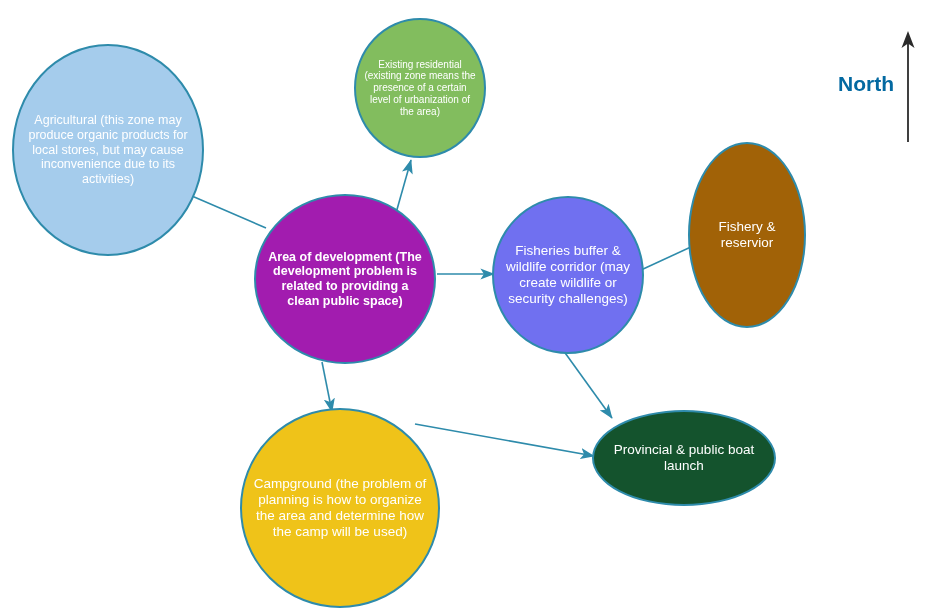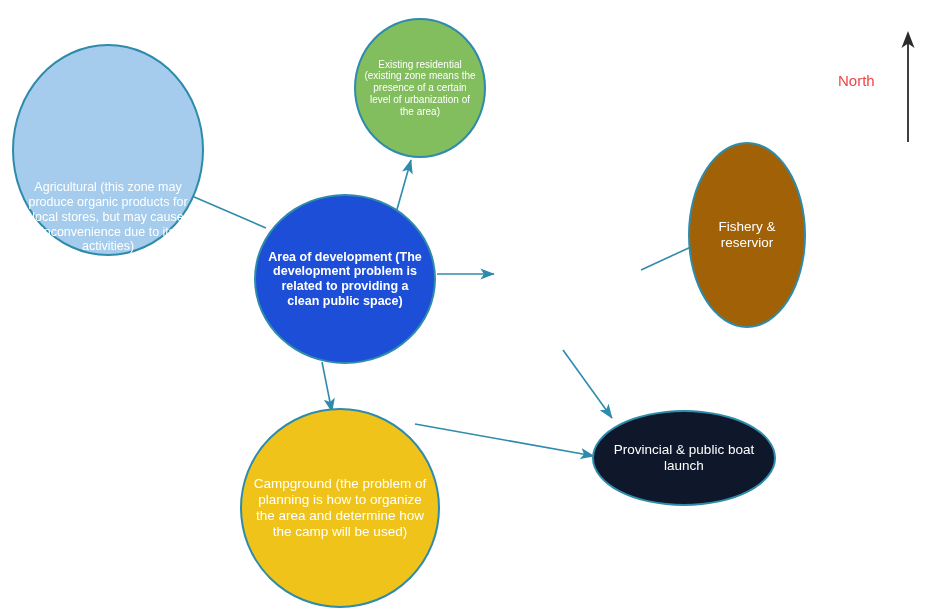--- a/index.html
+++ b/index.html
@@ -35,35 +35,36 @@
     border: 2px solid #2E8BAB;
     text-align: center;
     color: #ffffff;
     line-height: 1.18;
     padding: 0 8px;
   }
   .node .node-label {
     display: block;
     width: 100%;
   }
-  .node-agricultural   { background: #A5CCEC; font-size: 12.5px; align-items: flex-end; }
+  .node-agricultural   { background: #A5CCEC; font-size: 12.5px; }
   .node-residential    { background: #82BD5E; font-size: 10px; }
-  .node-development    { background: #1d4ed8; font-size: 12.5px; font-weight: bold; }
+  .node-development    { background: #a21caf; font-size: 12.5px; font-weight: bold; }
   .node-fisheries      { background: #7070F0; font-size: 13.5px; }
   .node-campground     { background: #EFC319; font-size: 13.5px; }
   .node-fishery        { background: #a16207; font-size: 13.5px; }
-  .node-boatlaunch     { background: #0f172a; font-size: 13.5px; }
+  .node-boatlaunch     { background: #14532d; font-size: 13.5px; }
   #compass-label {
     position: absolute;
     left: 838px;
     top: 72px;
-    font-size: 15px;
-    color: #ef4444;
+    font-size: 21px;
+    color: #0369a1;
     font-family: "Liberation Sans", sans-serif;
     white-space: nowrap;
+    font-weight: bold;
   }
 </style>
 </head>
 <body>
 
 <div id="canvas">
 
   <svg id="edge-layer" viewBox="0 0 937 611" width="937" height="611" xmlns="http://www.w3.org/2000/svg">
     <defs>
       <marker id="arrowhead" markerWidth="9" markerHeight="7" refX="8.5" refY="3.5" orient="auto" markerUnits="strokeWidth">
@@ -96,20 +97,23 @@
   </div>
 
   <div class="node node-residential" style="left:354px; top:18px; width:132px; height:140px;">
     <span class="node-label">Existing residential (existing zone means the presence of a certain level of urbanization of the area)</span>
   </div>
 
   <div class="node node-development" style="left:254px; top:194px; width:182px; height:170px;">
     <span class="node-label">Area of development (The development problem is related to providing a clean public space)</span>
   </div>
 
+  <div class="node node-fisheries" style="left:492px; top:196px; width:152px; height:158px;">
+    <span class="node-label">Fisheries buffer &amp; wildlife corridor (may create wildlife or security challenges)</span>
+  </div>
 
   <div class="node node-fishery" style="left:688px; top:142px; width:118px; height:186px;">
     <span class="node-label">Fishery &amp; reservior</span>
   </div>
 
   <div class="node node-campground" style="left:240px; top:408px; width:200px; height:200px;">
     <span class="node-label">Campground (the problem of planning is how to organize the area and determine how the camp will be used)</span>
   </div>
 
   <div class="node node-boatlaunch" style="left:592px; top:410px; width:184px; height:96px;">

